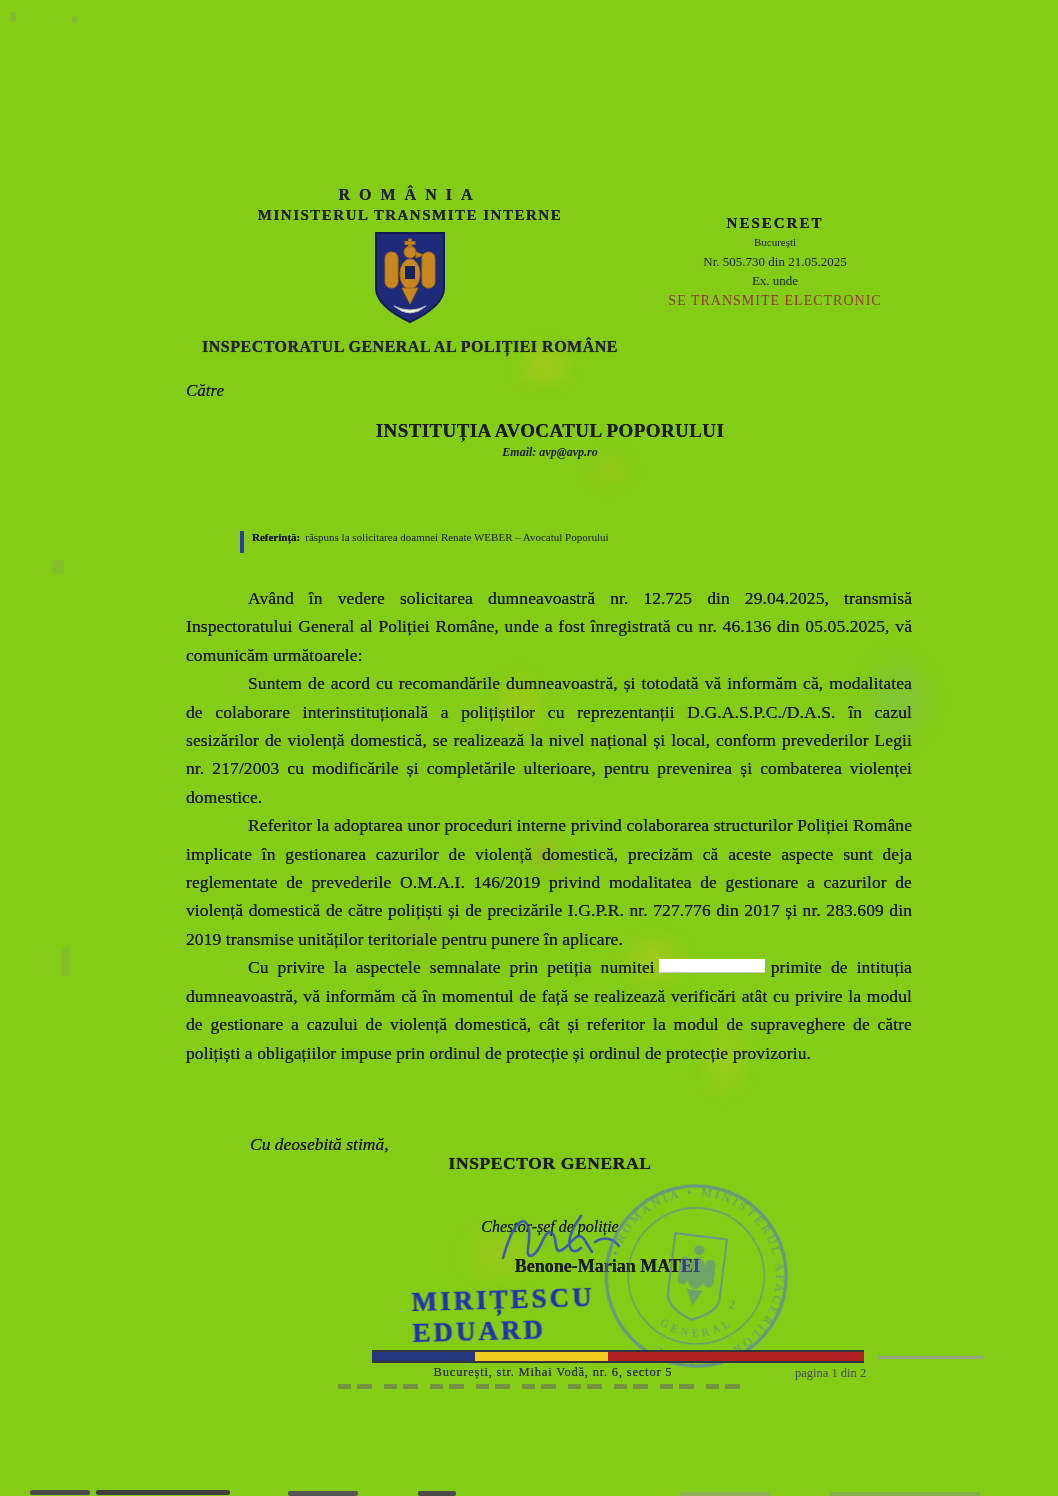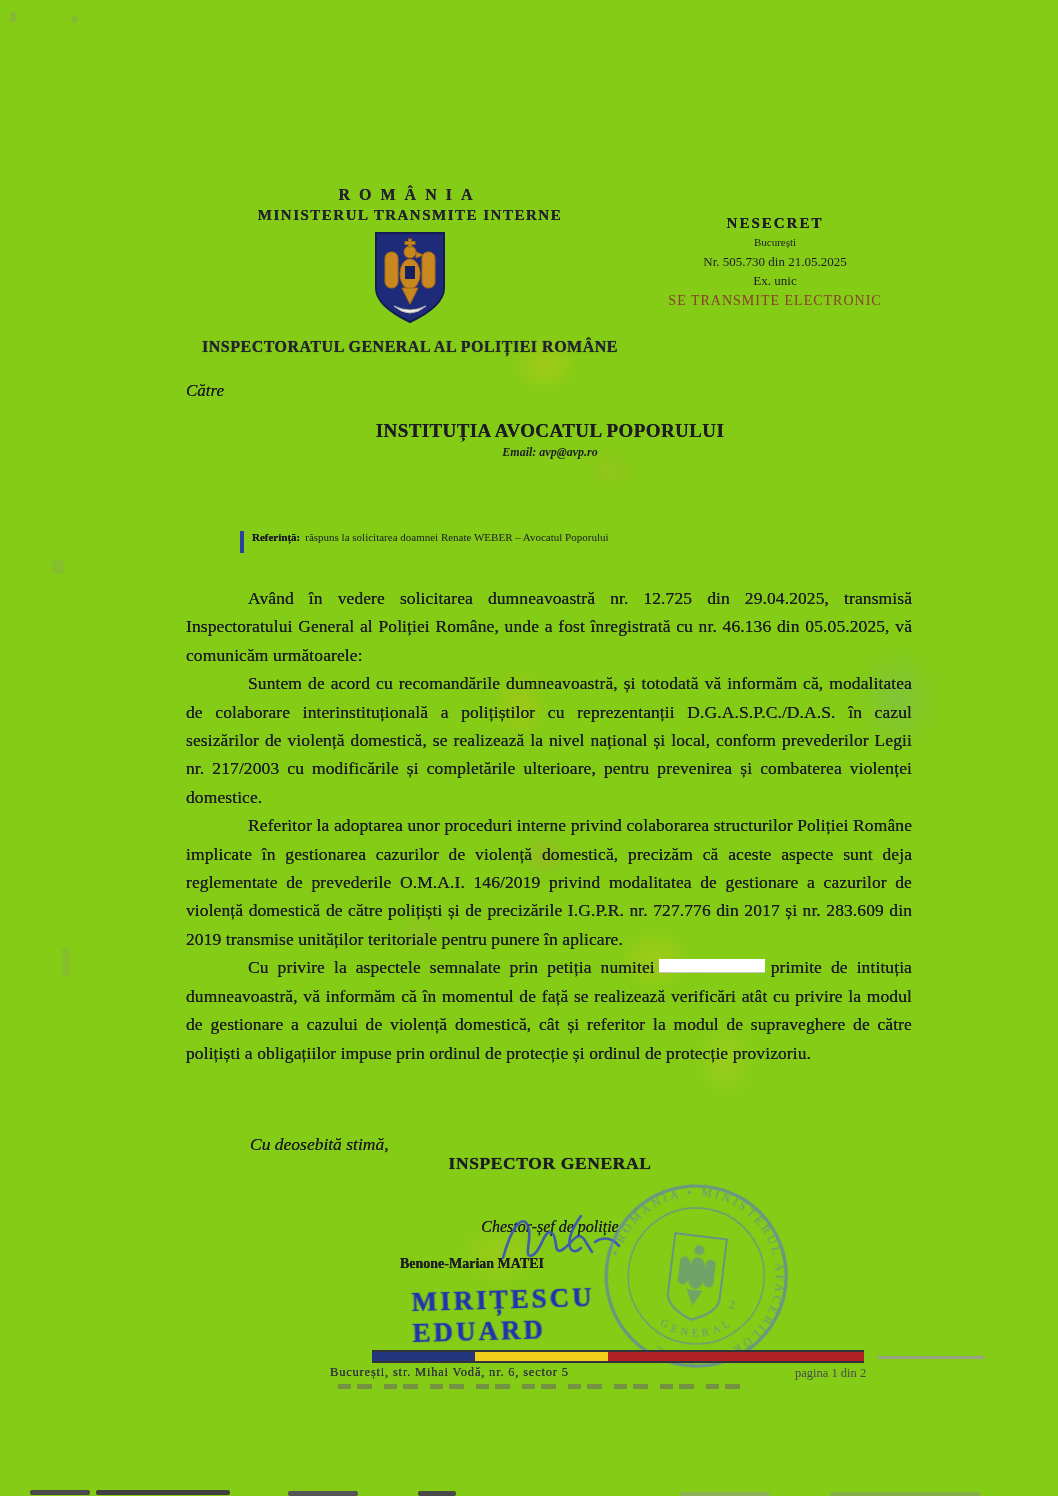--- a/index.html
+++ b/index.html
@@ -53,31 +53,31 @@
   }
   .bodytext p{margin:0;text-indent:62px;}
   .redacted{
     display:inline-block;width:106px;height:13px;background:#fff;
     border-bottom:1px solid #c4c4c4;vertical-align:baseline;margin:0 6px 0 4px;
   }
   .closing{left:250px;top:1134px;font-size:17.5px;font-style:italic;text-shadow:0 0 .5px #1c1c22;}
   
   .sig-title{left:400px;top:1153px;width:300px;text-align:center;font-size:17.5px;font-weight:bold;letter-spacing:.6px;text-shadow:0 0 .7px #1c1c22;}
   .sig-rank{left:400px;top:1218px;width:300px;text-align:center;font-size:16px;font-style:italic;text-shadow:0 0 .4px #1c1c22;}
-  .sig-name{left:400px;top:1256px;width:300px;text-align:left;font-size:14px;font-weight:bold;text-shadow:0 0 .6px #1c1c22;}
+  .sig-name{left:400px;top:1256px;width:300px;text-align:right;font-size:18px;font-weight:bold;text-shadow:0 0 .6px #1c1c22;}
   .sig-scribble{left:495px;top:1208px;opacity:.9;}
   .esign{
     left:412px;top:1283px;width:290px;font-size:27px;font-weight:bold;letter-spacing:3px;
     transform:rotate(-1.6deg);filter:blur(.3px);text-shadow:0 0 1px currentColor;
   }
   .stamp{left:598px;top:1178px;opacity:.62;filter:blur(.45px);transform:rotate(7deg);}
   
   .foot-artifact{left:878px;top:1356px;width:106px;height:3px;background:#9a9a9a;opacity:.85;}
   .flagbar{left:372px;top:1350px;width:492px;height:9px;border-top:2px solid #33333a;border-bottom:2px solid #33333a;}
-  .foot-address{left:330px;top:1365px;width:470px;text-align:left;font-size:12.5px;color:#33333e;letter-spacing:.8px;filter:blur(.4px);text-shadow:0 0 .5px #33333e;}
+  .foot-address{left:318px;top:1365px;width:470px;text-align:center;font-size:12.5px;color:#33333e;letter-spacing:.8px;filter:blur(.4px);text-shadow:0 0 .5px #33333e;}
   .foot-illegible{
     left:338px;top:1384px;width:408px;height:5px;opacity:.55;filter:blur(.35px);
     background:repeating-linear-gradient(90deg,#666 0 13px,transparent 13px 19px,#666 19px 34px,transparent 34px 46px);
   }
   .foot-page{left:795px;top:1366px;font-size:12.5px;color:#4a4a4a;filter:blur(.55px);}
 </style>
 </head>
 <body>
 
 <div class="page">
@@ -109,21 +109,21 @@
         <path d="M34 76 Q50 84 66 76 Q50 90 34 76 Z" fill="#f4f4ef" stroke="#b9b9ae" stroke-width="1"></path>
       </svg>
     </div>
     <div class="lh-insp">INSPECTORATUL GENERAL AL POLIȚIEI ROMÂNE</div>
   </div>
 
   <div class="abs clsf">
     <div class="clsf-level">NESECRET</div>
     <div class="clsf-city">București</div>
     <div class="clsf-nr">Nr.  505.730 din 21.05.2025</div>
-    <div class="clsf-ex">Ex. unic</div>
+    <div class="clsf-ex">Ex. unde</div>
     <div class="clsf-trans" style="color:#8a3c2e;">SE TRANSMITE ELECTRONIC</div>
   </div>
 
   <div class="abs catre">Către</div>
   <div class="abs recipient">
     <div class="rcp-inst">INSTITUȚIA AVOCATUL POPORULUI</div>
     <div class="rcp-email">Email: avp@avp.ro</div>
   </div>
 
   <div class="abs refline">

